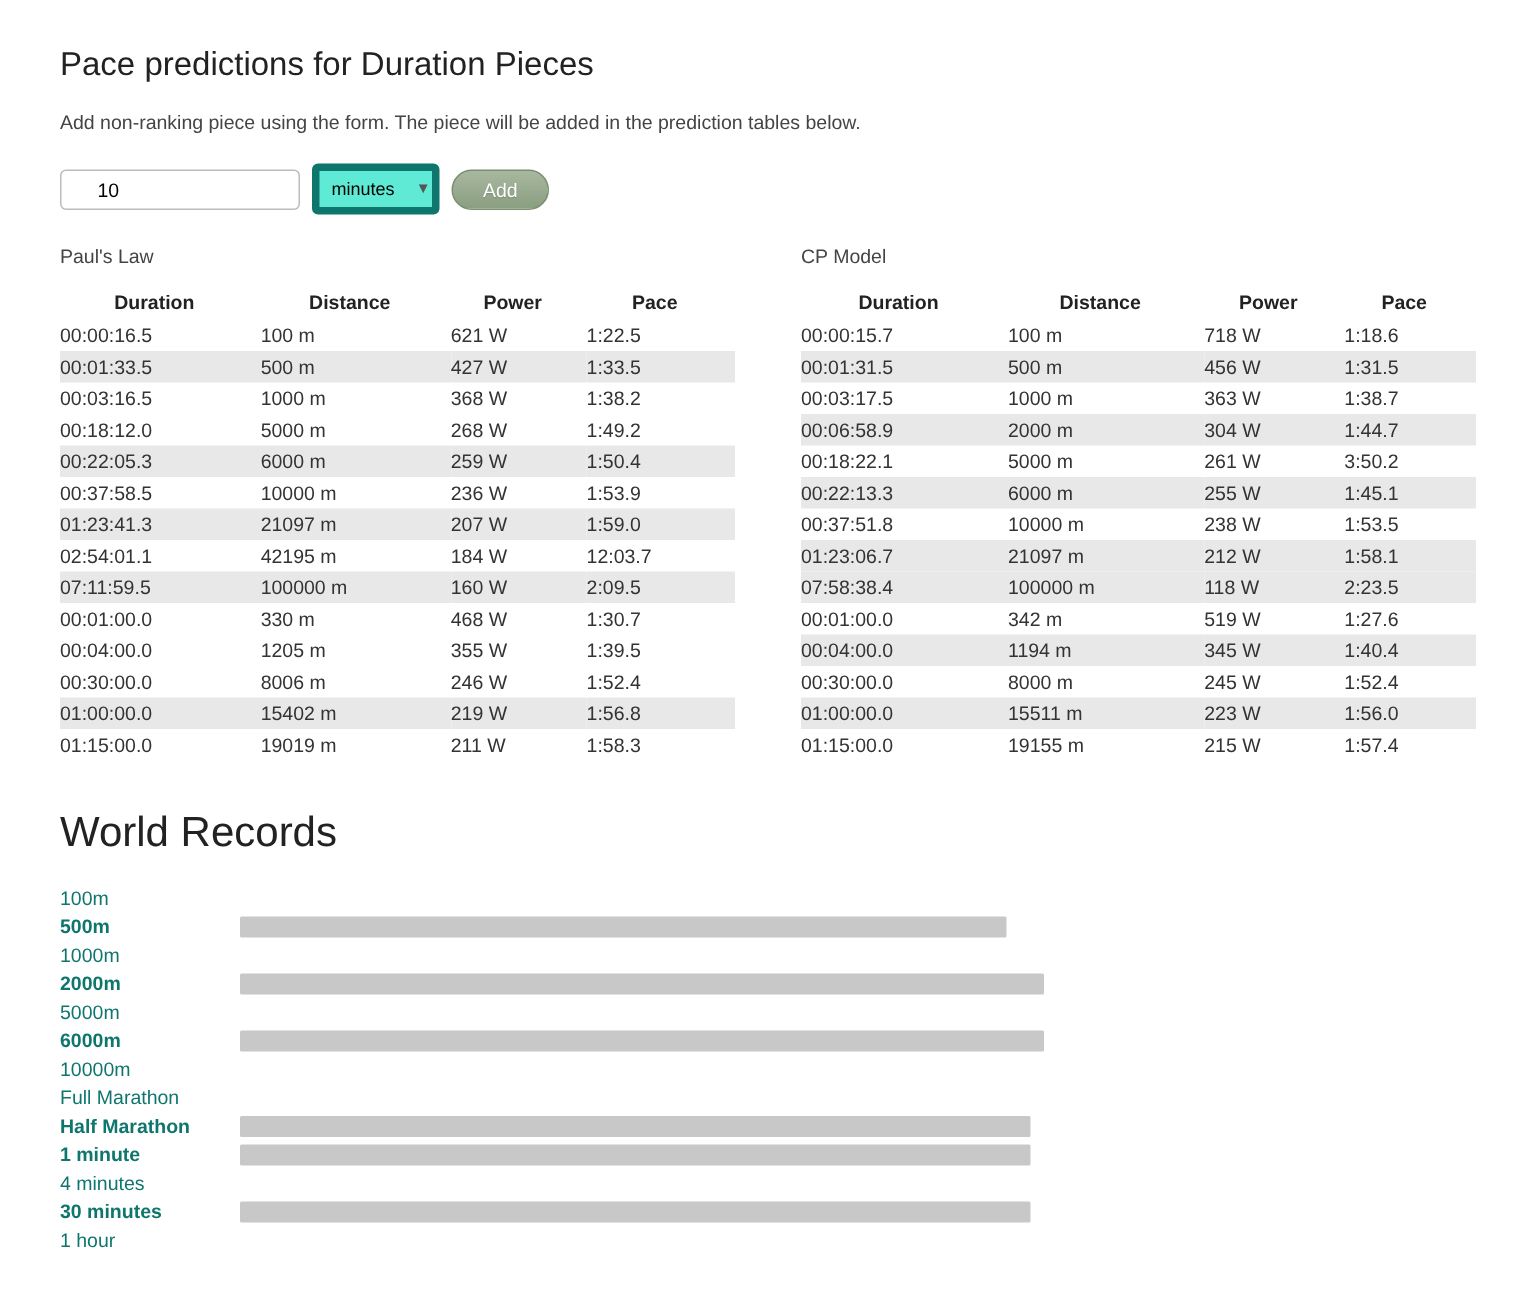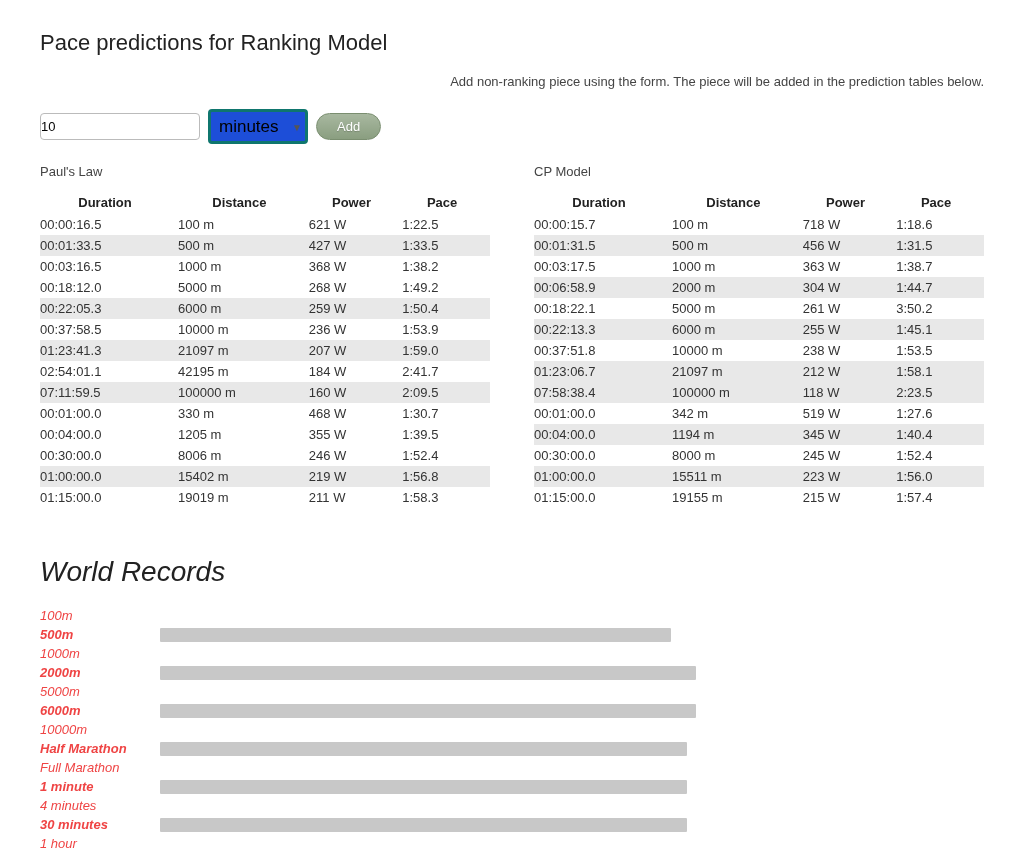--- a/index.html
+++ b/index.html
@@ -13,46 +13,45 @@
     h1 {
       font-size: 22px;
       font-weight: 500;
       margin-bottom: 18px;
       color: #222;
     }
     .description {
       font-size: 13px;
       color: #444;
       margin-bottom: 20px;
-      text-align: right;
     }
     .form-row {
       display: flex;
       align-items: center;
       gap: 8px;
       margin-bottom: 6px;
     }
     .duration-input {
       border: 1px solid #bbb;
       border-radius: 4px;
-      padding: 5px 0;
+      padding: 5px 24px;
       font-size: 13px;
       width: 160px;
       outline: none;
     }
     .unit-select-wrapper {
       position: relative;
       display: inline-block;
     }
     .unit-select {
-      border: 3px solid #0f766e;
+      border: 5px solid #0f766e;
       border-radius: 4px;
       padding: 5px 22px 5px 8px;
-      font-size: 17px;
-      background: #1d4ed8;
+      font-size: 12px;
+      background: #5eead4;
       appearance: none;
       -webkit-appearance: none;
       outline: none;
       cursor: pointer;
     }
     .unit-select-arrow {
       position: absolute;
       right: 6px;
       top: 50%;
       transform: translateY(-50%);
@@ -96,56 +95,55 @@
       color: #222;
     }
     .pred-table td {
       padding: 3px 8px 3px 0;
       color: #333;
     }
     .pred-table tr.highlighted td {
       background: #e8e8e8;
     }
     .world-records-section {
-      margin-top: 48px;
-      font-style: italic;
+      margin-top: 32px;
     }
     .world-records-section h2 {
       font-size: 28px;
       font-weight: 400;
       margin-bottom: 20px;
       color: #222;
     }
     .wr-item {
       display: flex;
       align-items: center;
       margin-bottom: 4px;
     }
     .wr-label {
       width: 120px;
       font-size: 13px;
-      color: #ef4444;
+      color: #0f766e;
     }
     .wr-label.highlighted {
       font-weight: 600;
     }
     .wr-bar-container {
       flex: 1;
       height: 14px;
     }
     .wr-bar {
       height: 100%;
       background: #c8c8c8;
       border-radius: 1px;
     }
   </style>
 </head>
 <body>
 
-<h1>Pace predictions for Ranking Model</h1>
+<h1>Pace predictions for Duration Pieces</h1>
 
 <p class="description">Add non-ranking piece using the form. The piece will be added in the prediction tables below.</p>
 
 <div class="form-row">
   <input class="duration-input" type="text" value="10" style="">
   <div class="unit-select-wrapper">
     <select class="unit-select">
     <option value="seconds">seconds</option><option value="minutes" selected="">minutes</option><option value="hours">hours</option></select>
     <span class="unit-select-arrow">▼</span>
   </div>
@@ -204,21 +202,21 @@
           <tr class="highlighted">
             <td>01:23:41.3</td>
             <td>21097 m</td>
             <td>207 W</td>
             <td>1:59.0</td>
           </tr>
           <tr>
             <td>02:54:01.1</td>
             <td>42195 m</td>
             <td>184 W</td>
-            <td>2:41.7</td>
+            <td>12:03.7</td>
           </tr>
           <tr class="highlighted">
             <td>07:11:59.5</td>
             <td>100000 m</td>
             <td>160 W</td>
             <td>2:09.5</td>
           </tr>
           <tr>
             <td>00:01:00.0</td>
             <td>330 m</td>
@@ -385,28 +383,28 @@
         <span class="wr-label highlighted">6000m</span>
         <div class="wr-bar-container">
           <div class="wr-bar" style="width: 65%;"></div>
         </div>
       </div>
       <div class="wr-item">
         <span class="wr-label">10000m</span>
         <div class="wr-bar-container"></div>
       </div>
       <div class="wr-item">
+        <span class="wr-label">Full Marathon</span>
+        <div class="wr-bar-container"></div>
+      </div>
+      <div class="wr-item">
         <span class="wr-label highlighted">Half Marathon</span>
         <div class="wr-bar-container">
           <div class="wr-bar" style="width: 64%;"></div>
         </div>
-      </div>
-      <div class="wr-item">
-        <span class="wr-label">Full Marathon</span>
-        <div class="wr-bar-container"></div>
       </div>
       <div class="wr-item">
         <span class="wr-label highlighted">1 minute</span>
         <div class="wr-bar-container">
           <div class="wr-bar" style="width: 64%;"></div>
         </div>
       </div>
       <div class="wr-item">
         <span class="wr-label">4 minutes</span>
         <div class="wr-bar-container"></div>

